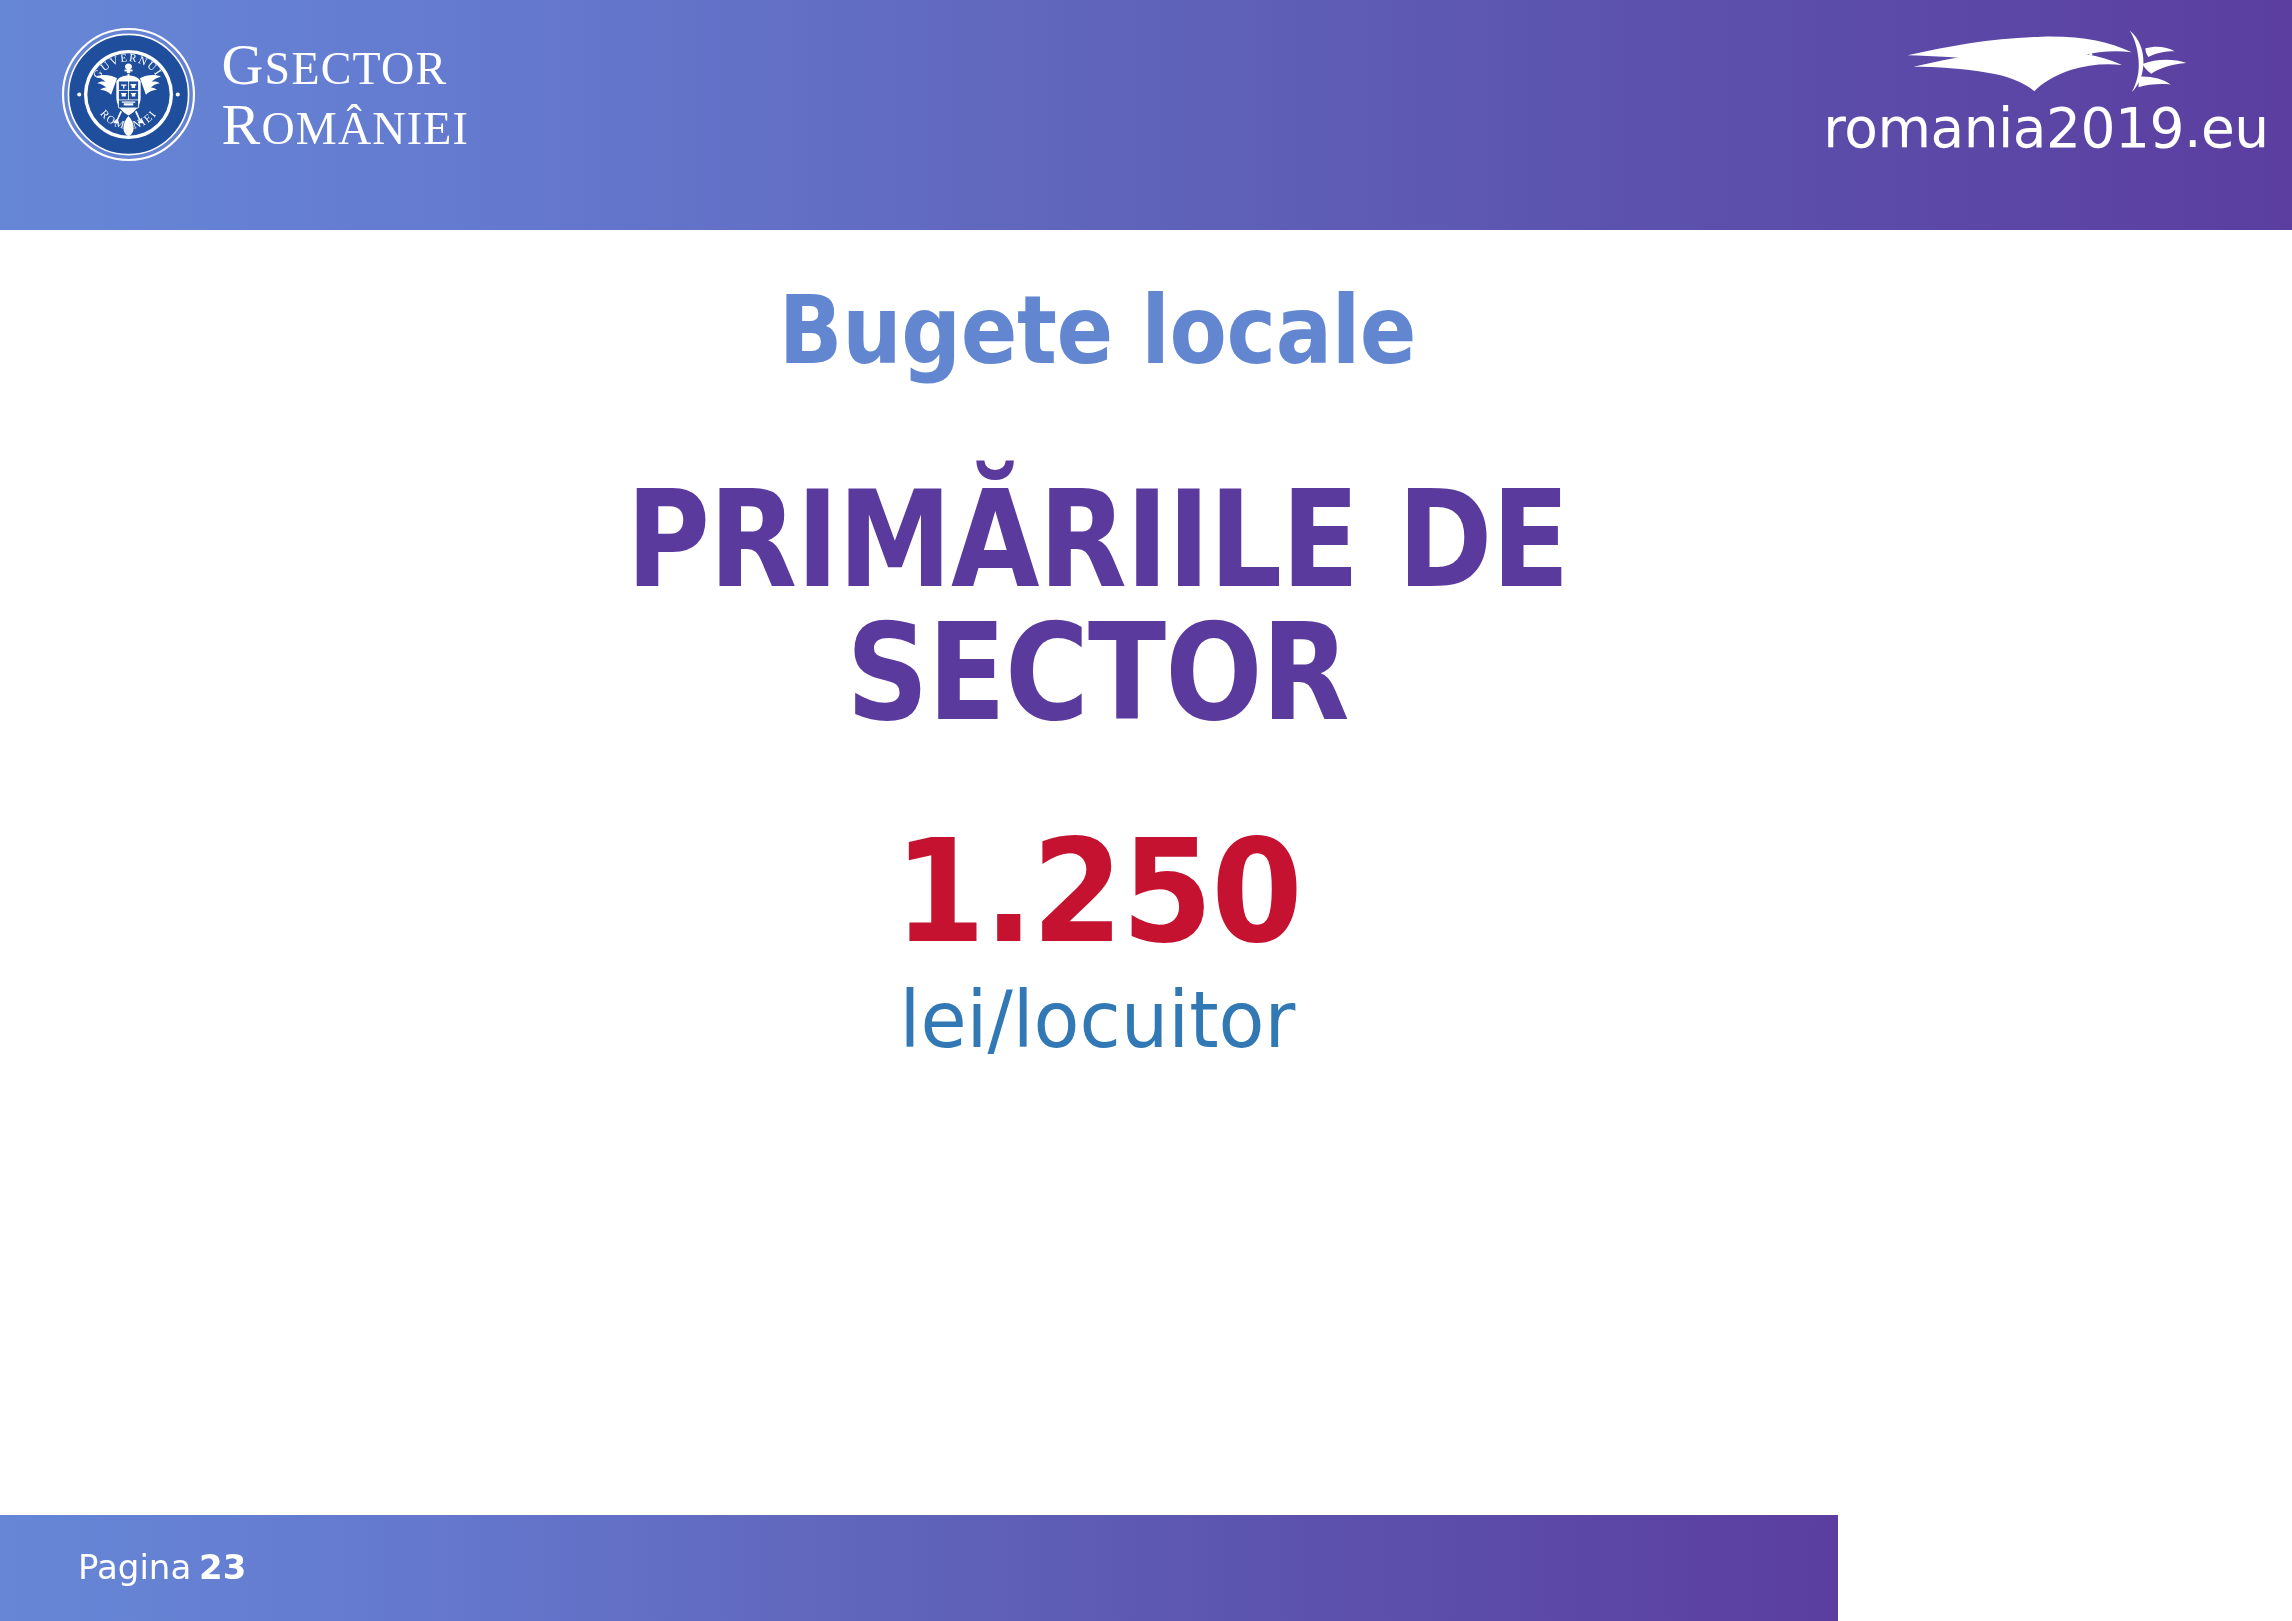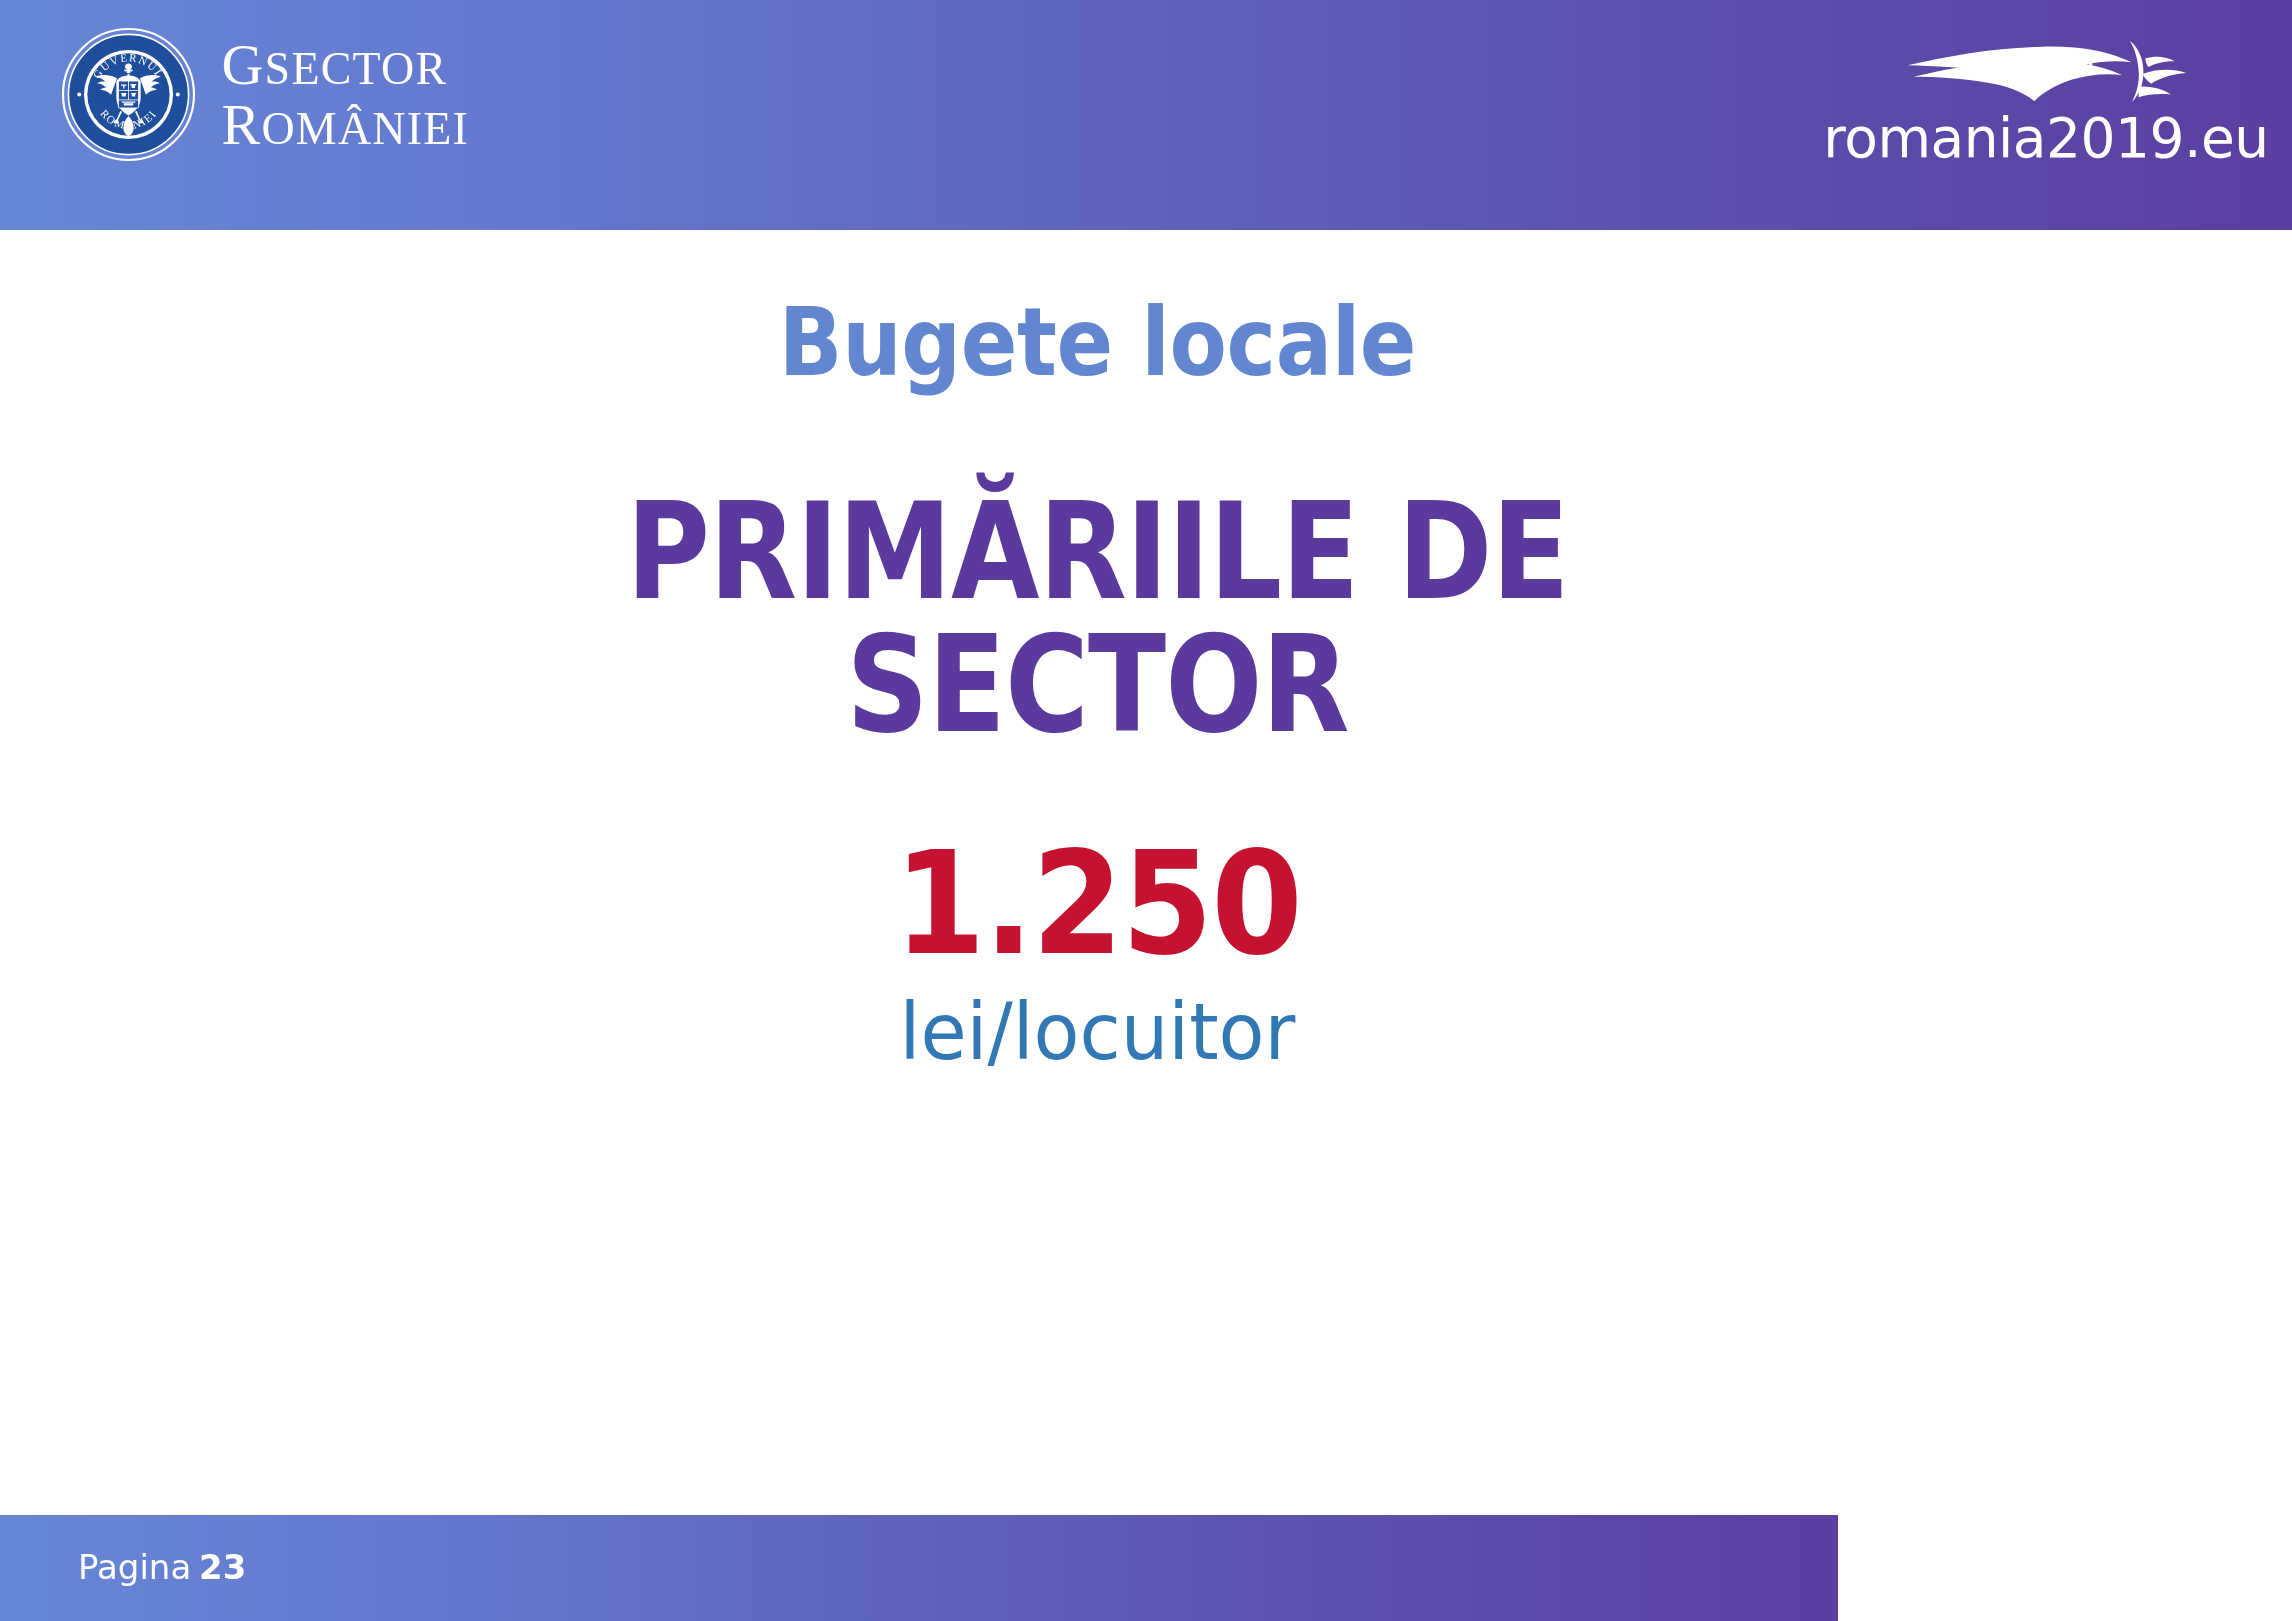--- a/index.html
+++ b/index.html
@@ -62,21 +62,21 @@
     white-space: nowrap;
   }
   .gov-wordmark .line .cap {
     font-size: 58px;
   }
 
   
   .ro2019-logo {
     position: absolute;
     right: 41px;
-    top: 33px;
+    top: 23px;
     width: 412px;
     display: flex;
     flex-direction: column;
     align-items: center;
   }
   .ro2019-swoosh {
     width: 294px;
     height: 76px;
     display: block;
   }
@@ -87,21 +87,21 @@
     letter-spacing: -0.5px;
     line-height: 1;
     margin-top: 2px;
     white-space: nowrap;
   }
 
   
   .content {
     position: absolute;
     left: 0;
-    top: 238px;
+    top: 226px;
     width: 2293px;
     text-align: center;
   }
   .content-inner {
     
     width: 1549px;
     margin-left: 323px;
   }
 
   .eyebrow {

